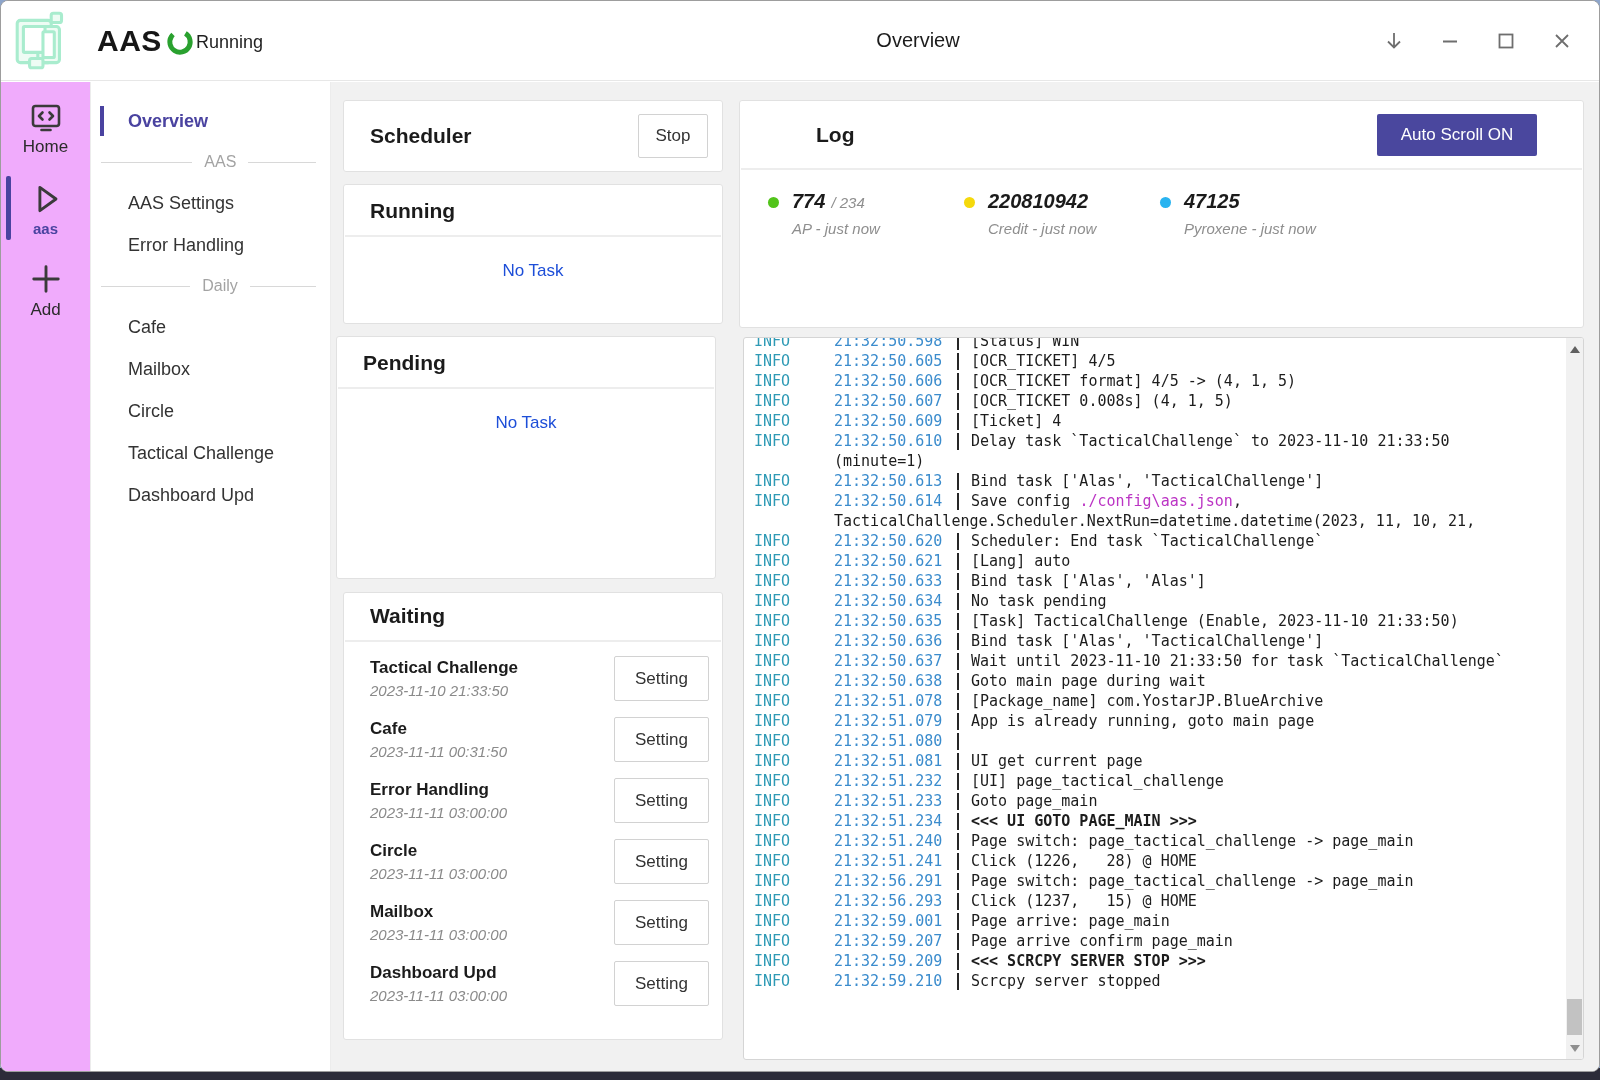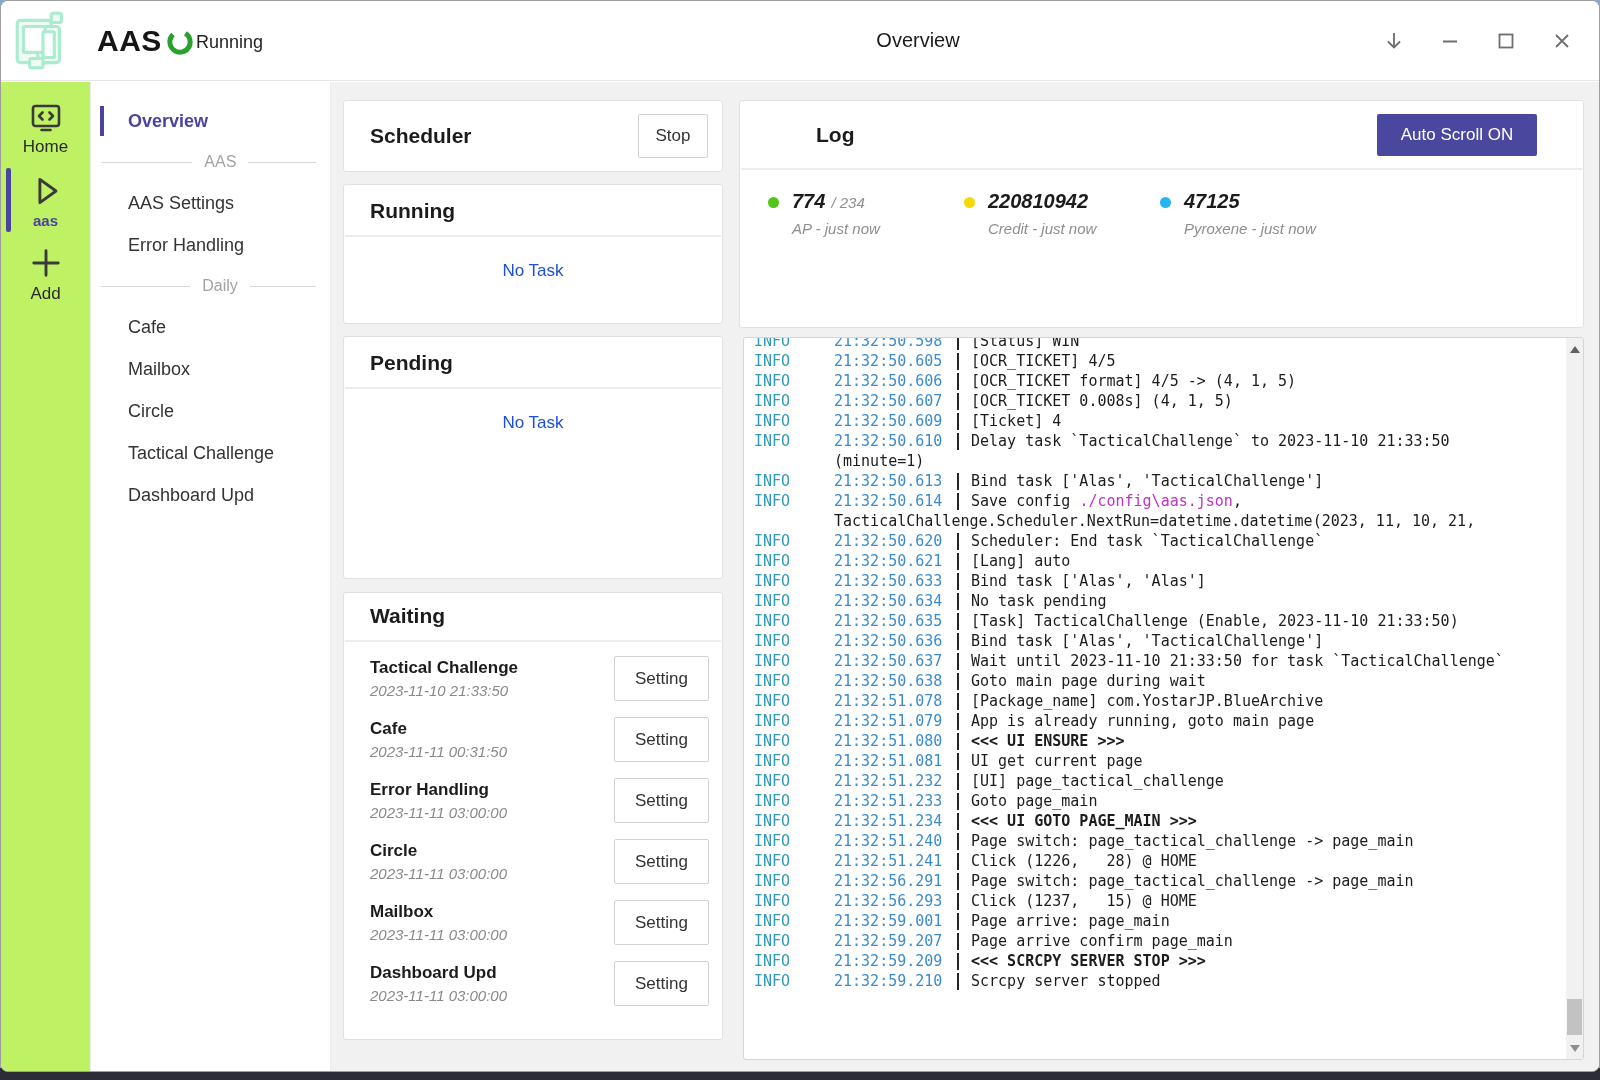--- a/index.html
+++ b/index.html
@@ -14,22 +14,22 @@
     border-bottom:1px solid #e7e7e7; z-index:6; }
   .logo { position:absolute; left:9px; top:6px; width:68px; height:68px; }
   .app-name { position:absolute; left:96px; top:23px; font-size:30px; font-weight:800; color:#161616; letter-spacing:0.5px; }
   .status { position:absolute; left:164px; top:26px; display:flex; align-items:center; font-size:18px; color:#1f1f1f; }
   .spinner { width:30px; height:30px; margin-right:1px; }
   .page-title { position:absolute; top:28px; left:calc(50% + 118px); transform:translateX(-50%); font-size:20px; color:#1c1c1c; }
   .win-controls { position:absolute; right:22px; top:0; height:80px; display:flex; align-items:center; gap:26px; }
   .win-btn { width:30px; height:30px; background:none; border:none; padding:0; display:flex; align-items:center; justify-content:center; cursor:pointer; }
 
   
-  .rail { position:absolute; top:81px; left:0; bottom:0; width:90px; background:#bef264;
-    border-right:1px solid #ececec; padding-top:18px; display:flex; flex-direction:column; align-items:center; gap:14px; z-index:5; }
+  .rail { position:absolute; top:81px; left:0; bottom:0; width:90px; background:#f0abfc;
+    border-right:1px solid #ececec; padding-top:18px; display:flex; flex-direction:column; align-items:center; gap:22px; z-index:5; }
   .rail-item { position:relative; width:100%; display:flex; flex-direction:column; align-items:center; gap:1px; cursor:pointer; }
   .rail-item .lbl { font-size:17px; color:#2b2b2b; }
   .rail-item.active .lbl { color:#4a43a0; font-weight:700; font-size:15px; }
   .rail-item.active::before { content:""; position:absolute; left:5px; top:-3px; bottom:-3px; width:5px; background:#4a43a0; border-radius:2px; }
 
   
   .nav { position:absolute; top:81px; left:90px; bottom:0; width:240px; background:#fff;
     border-right:1px solid #ececec; padding-top:18px; z-index:4; }
   .nav-item { position:relative; height:42px; display:flex; align-items:center; padding-left:37px; font-size:18px; color:#333; cursor:pointer; }
   .nav-item.active { color:#4a43a0; font-weight:700; }
@@ -45,21 +45,21 @@
   .card h2 { margin:0; font-size:21px; font-weight:700; color:#1b1b1b; }
   .divider { height:2px; background:#ededed; margin:12px 1px 0; }
   .btn { background:#fff; border:1px solid #d2d2d2; border-radius:2px; font-size:17px; color:#333;
     font-family:inherit; cursor:pointer; }
 
   .scheduler { left:12px; top:18px; width:380px; height:72px; display:flex; align-items:center;
     justify-content:space-between; padding:0 14px 0 26px; }
   .stop-btn { width:70px; height:44px; }
 
   .running  { left:12px; top:102px; width:380px; height:140px; padding-top:14px; }
-  .pending  { left:12px; top:254px; width:380px; height:243px; padding-top:14px; }
+  .pending  { left:5px; top:254px; width:380px; height:243px; padding-top:14px; }
   .waiting  { left:12px; top:510px; width:380px; height:448px; padding-top:11px; }
   .running h2, .pending h2, .waiting h2 { padding-left:26px; }
   .empty { text-align:center; color:#1d4ed8; font-size:17px; margin-top:24px; }
 
   .wait-list { padding-top:6px; }
   .wait-item { display:flex; align-items:center; justify-content:space-between; padding:0 13px 0 26px; height:61px; }
   .wait-info .name { font-size:17px; font-weight:700; color:#1b1b1b; }
   .wait-info .time { font-size:15px; color:#8a8a8a; margin-top:4px;font-style:italic; }
   .setting-btn { width:95px; height:45px; }
 
@@ -324,21 +324,21 @@
           <div class="log-row"><span class="lv">INFO</span><span class="lt">21:32:50.620</span><span class="sep"></span><span class="msg"><span>Scheduler: End task `TacticalChallenge`</span></span></div>
           <div class="log-row"><span class="lv">INFO</span><span class="lt">21:32:50.621</span><span class="sep"></span><span class="msg"><span>[Lang] auto</span></span></div>
           <div class="log-row"><span class="lv">INFO</span><span class="lt">21:32:50.633</span><span class="sep"></span><span class="msg"><span>Bind task ['Alas', 'Alas']</span></span></div>
           <div class="log-row"><span class="lv">INFO</span><span class="lt">21:32:50.634</span><span class="sep"></span><span class="msg"><span>No task pending</span></span></div>
           <div class="log-row"><span class="lv">INFO</span><span class="lt">21:32:50.635</span><span class="sep"></span><span class="msg"><span>[Task] TacticalChallenge (Enable, 2023-11-10 21:33:50)</span></span></div>
           <div class="log-row"><span class="lv">INFO</span><span class="lt">21:32:50.636</span><span class="sep"></span><span class="msg"><span>Bind task ['Alas', 'TacticalChallenge']</span></span></div>
           <div class="log-row"><span class="lv">INFO</span><span class="lt">21:32:50.637</span><span class="sep"></span><span class="msg"><span>Wait until 2023-11-10 21:33:50 for task `TacticalChallenge`</span></span></div>
           <div class="log-row"><span class="lv">INFO</span><span class="lt">21:32:50.638</span><span class="sep"></span><span class="msg"><span>Goto main page during wait</span></span></div>
           <div class="log-row"><span class="lv">INFO</span><span class="lt">21:32:51.078</span><span class="sep"></span><span class="msg"><span>[Package_name] com.YostarJP.BlueArchive</span></span></div>
           <div class="log-row"><span class="lv">INFO</span><span class="lt">21:32:51.079</span><span class="sep"></span><span class="msg"><span>App is already running, goto main page</span></span></div>
-          <div class="log-row"><span class="lv">INFO</span><span class="lt">21:32:51.080</span><span class="sep"></span><span class="msg"><span class="b">&lt;&lt;&lt; UI ENSURE &gt;&gt;&gt;</span></span></div>
+          <div class="log-row"><span class="lv">INFO</span><span class="lt">21:32:51.080</span><span class="sep"></span></div>
           <div class="log-row"><span class="lv">INFO</span><span class="lt">21:32:51.081</span><span class="sep"></span><span class="msg"><span>UI get current page</span></span></div>
           <div class="log-row"><span class="lv">INFO</span><span class="lt">21:32:51.232</span><span class="sep"></span><span class="msg"><span>[UI] page_tactical_challenge</span></span></div>
           <div class="log-row"><span class="lv">INFO</span><span class="lt">21:32:51.233</span><span class="sep"></span><span class="msg"><span>Goto page_main</span></span></div>
           <div class="log-row"><span class="lv">INFO</span><span class="lt">21:32:51.234</span><span class="sep"></span><span class="msg"><span class="b">&lt;&lt;&lt; UI GOTO PAGE_MAIN &gt;&gt;&gt;</span></span></div>
           <div class="log-row"><span class="lv">INFO</span><span class="lt">21:32:51.240</span><span class="sep"></span><span class="msg"><span>Page switch: page_tactical_challenge -&gt; page_main</span></span></div>
           <div class="log-row"><span class="lv">INFO</span><span class="lt">21:32:51.241</span><span class="sep"></span><span class="msg"><span>Click (1226,   28) @ HOME</span></span></div>
           <div class="log-row"><span class="lv">INFO</span><span class="lt">21:32:56.291</span><span class="sep"></span><span class="msg"><span>Page switch: page_tactical_challenge -&gt; page_main</span></span></div>
           <div class="log-row"><span class="lv">INFO</span><span class="lt">21:32:56.293</span><span class="sep"></span><span class="msg"><span>Click (1237,   15) @ HOME</span></span></div>
           <div class="log-row"><span class="lv">INFO</span><span class="lt">21:32:59.001</span><span class="sep"></span><span class="msg"><span>Page arrive: page_main</span></span></div>
           <div class="log-row"><span class="lv">INFO</span><span class="lt">21:32:59.207</span><span class="sep"></span><span class="msg"><span>Page arrive confirm page_main</span></span></div>

